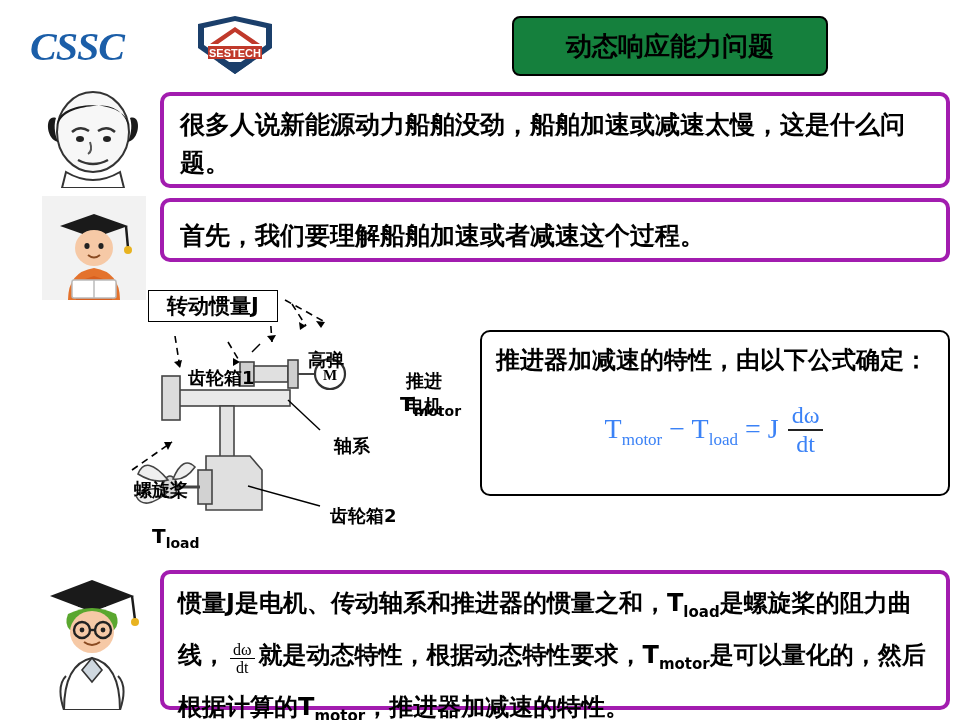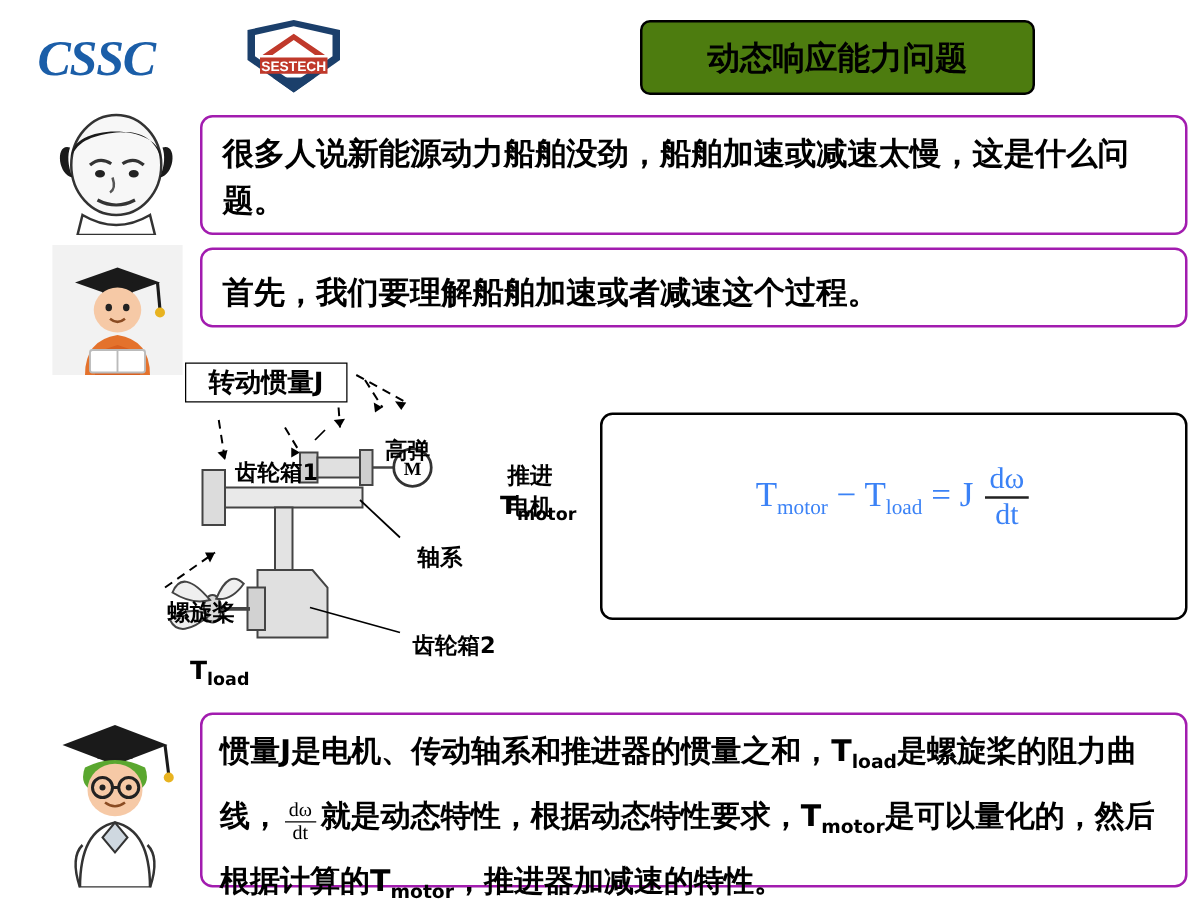--- a/index.html
+++ b/index.html
@@ -30,31 +30,31 @@
   #sestech-logo {
     left: 180px; top: 14px; width: 110px; height: 66px;
   }
 
   
   #title-box {
     left: 512px; top: 16px; width: 312px; height: 56px;
     border: 2px solid #000;
     border-radius: 8px;
     display: flex; align-items: center; justify-content: center;
-    background: #4d7c0f;
+    background: #15803d;
     text-align: right;
   }
   #title-box .txt {
     font-size: 26px; font-weight: bold; color: #000;
     font-family: "DejaVu Sans", "Liberation Sans", sans-serif;
   }
 
   
   .speech {
-    border: 2px solid #a21caf;
+    border: 4px solid #a21caf;
     border-radius: 10px;
     background: #fff;
     box-sizing: border-box;
   }
   #speech1 { left: 160px; top: 92px; width: 790px; height: 96px; padding: 10px 16px; }
   #speech1 .txt {
     font-size: 25px; font-weight: bold; line-height: 38px; color: #000;
     font-family: "DejaVu Sans", "Liberation Sans", sans-serif;
   }
   #speech2 { left: 160px; top: 198px; width: 790px; height: 64px; padding: 16px 16px; }
@@ -282,20 +282,21 @@
   <span>齿轮箱2</span>
 </div>
 <div class="abs dlabel" id="label-prop">
   <span>螺旋桨</span>
 </div>
 <div class="abs dlabel" id="label-tload">
   <span>T</span><span class="sub2">load</span>
 </div>
 
 <div class="abs" id="formula-box">
+  <div class="head">推进器加减速的特性，由以下公式确定：</div>
   <div class="eq">
     <span>T</span><span class="sb">motor</span>
     <span>−</span>
     <span>T</span><span class="sb">load</span>
     <span>=</span>
     <span>J</span>
     <span class="bigfrac">
       <span class="num">dω</span>
       <span class="den">dt</span>
     </span>

